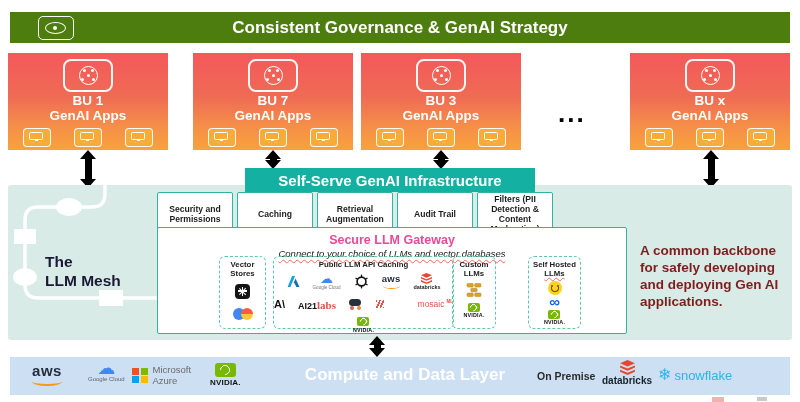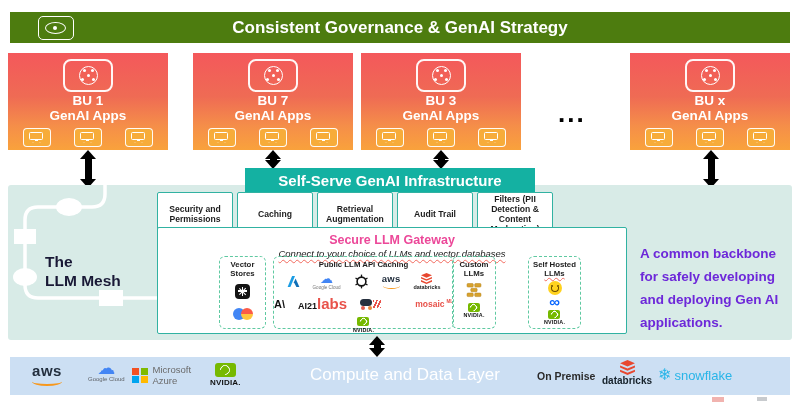--- a/index.html
+++ b/index.html
@@ -69,46 +69,46 @@
   .chrm{display:flex;margin-top:9px;}
   .chrm b{width:12px;height:12px;border-radius:50%;}
   .c1{background:#4286F5;} .c2{background:linear-gradient(180deg,#FC5B47 50%,#FFC53D 50%);margin-left:-4px;}
   .prow{display:flex;align-items:center;justify-content:center;gap:13px;width:100%;}
   .pitm{display:flex;flex-direction:column;align-items:center;justify-content:center;}
   .awsmk{font-size:9.5px;font-weight:bold;color:#232F3E;line-height:8px;letter-spacing:.3px;}
   .smile{width:17px;height:5px;border-bottom:1.7px solid #F7981D;border-radius:0 0 55% 55%;}
   .cloudg{font-size:13px;color:#4285F4;line-height:12px;}
   .tiny{font-size:4.6px;color:#777;}
   .anth{font-size:11px;font-weight:bold;color:#111;} 
-  .a1{font-size:9px;font-weight:bold;color:#111;} .a2{font-size:15px;font-weight:bold;color:#E8524A;}
+  .a1{font-size:9px;font-weight:bold;color:#111;} .a2{font-size:11px;font-weight:bold;color:#E8524A;font-family:Liberation Serif, serif;}
   .coh{width:14px;height:11px;position:relative;}
   .coh::before{content:"";position:absolute;left:0;top:0;width:12px;height:7px;background:#26303E;border-radius:4px;}
   .coh::after{content:"";position:absolute;left:1px;bottom:0;width:4px;height:4px;background:#E25D4F;
       border-radius:50%;box-shadow:7px 0 0 #E98A3C;}
   .mos{display:flex;align-items:flex-start;gap:2px;}
   .hatch{width:8px;height:8px;margin-top:1px;background:repeating-linear-gradient(115deg,#E8524A 0 1.5px,transparent 1.5px 3.2px);}
-  .mtx{font-size:8.5px;font-weight:bold;color:#E8524A;padding-left:32px;} .msup{font-size:4.5px;color:#E8524A;font-weight:bold;}
+  .mtx{font-size:8.5px;font-weight:normal;color:#E8524A;padding-left:32px;} .msup{font-size:4.5px;color:#E8524A;font-weight:bold;}
   .nvic{width:12px;height:9px;background:#76B900;border-radius:2px;display:flex;align-items:center;justify-content:center;}
   .nvic i{display:block;width:5px;height:5px;border:1.2px solid #fff;border-radius:50%;
       border-left-color:transparent;transform:rotate(-45deg);}
   .nvtxt{font-size:5.4px;font-weight:bold;color:#111;letter-spacing:.2px;margin-top:.5px;}
   .hf{width:14px;height:14px;background:#FFD21E;border-radius:50%;position:relative;margin-top:2px;}
   .hf::before{content:"";position:absolute;left:3px;top:4px;width:2px;height:2px;background:#6b4c00;
       border-radius:50%;box-shadow:6px 0 0 #6b4c00;}
   .hf::after{content:"";position:absolute;left:3.6px;top:6.5px;width:6px;height:3.5px;border:1.2px solid #6b4c00;
       border-top:none;border-radius:0 0 6px 6px;}
   .meta{font-size:15px;font-weight:bold;color:#0866FF;line-height:14px;}
 
   
-  .backbone{left:640px;top:242px;width:154px;font-size:13.5px;font-weight:bold;color:#6d28d9;line-height:23px;}
+  .backbone{left:640px;top:242px;width:154px;font-size:13.5px;font-weight:bold;color:#7f1d1d;line-height:17px;}
 
   
   .cbar{left:10px;top:357px;width:780px;height:38px;background:#CCDFF3;}
   .cbar .abs{position:absolute;}
-  .ctitle{left:230px;top:8px;width:330px;text-align:center;color:#fff;font-weight:normal;font-size:17px;}
+  .ctitle{left:230px;top:8px;width:330px;text-align:center;color:#fff;font-weight:bold;font-size:17px;}
   .awsbig{font-size:15px;font-weight:bold;color:#232F3E;line-height:12px;letter-spacing:.5px;}
   .smile.big{width:30px;height:7px;border-bottom:2.2px solid #F7981D;}
   .cloudbig{font-size:18px;color:#4285F4;line-height:15px;}
   .gclbl{font-size:6px;color:#5f6368;}
   .mssq{display:grid;grid-template-columns:7px 7px;grid-template-rows:7px 7px;gap:1.5px;}
   .mssq b:nth-child(1){background:#F25022;} .mssq b:nth-child(2){background:#7FBA00;}
   .mssq b:nth-child(3){background:#00A4EF;} .mssq b:nth-child(4){background:#FFB900;}
   .mslbl{font-size:9.5px;color:#6a6a6a;line-height:10.5px;}
   .nvic.lg{width:21px;height:14px;border-radius:3px;} .nvic.lg i{width:8px;height:8px;border-width:1.6px;}
   .nvtxt.lg{font-size:8px;}

